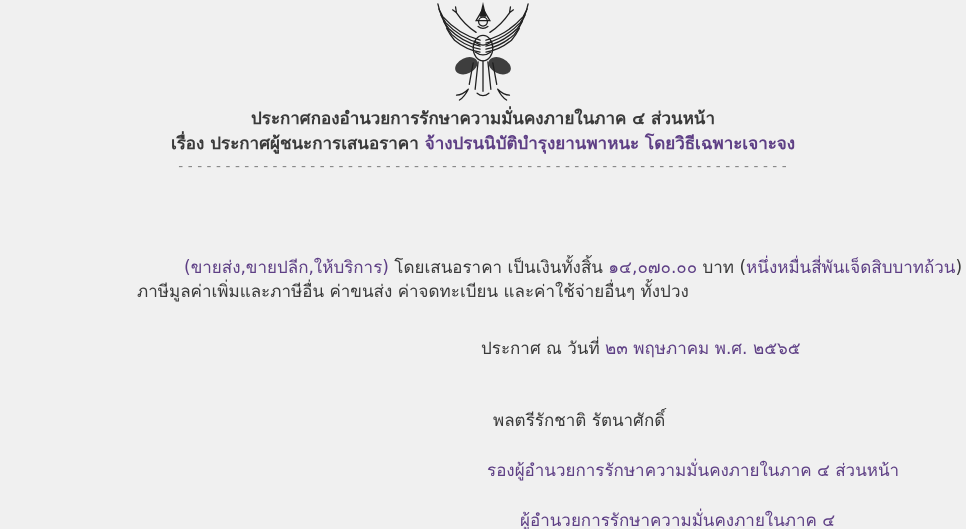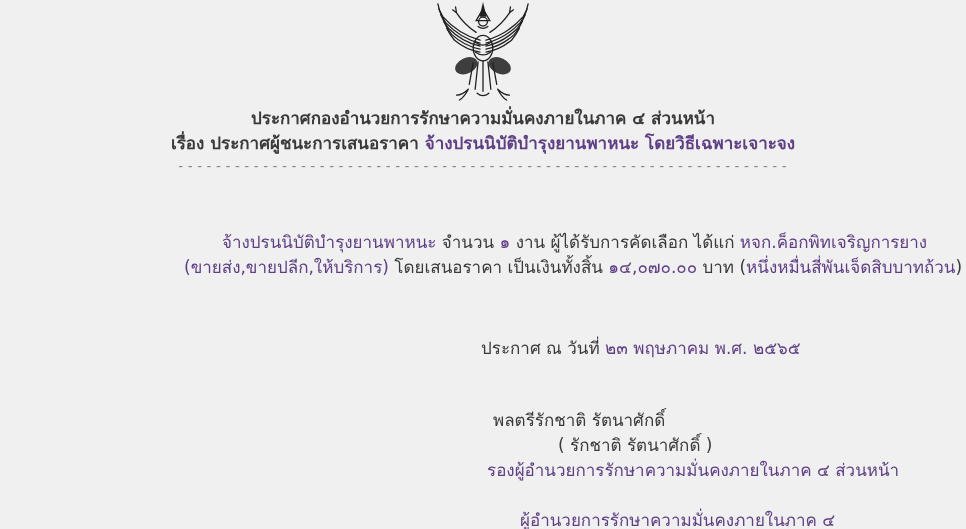--- a/index.html
+++ b/index.html
@@ -87,23 +87,22 @@
       <path d="M70 90 q6 6 12 6 m-12 -6 q4 8 9 11"></path>
     </svg>
   </span>
 
   <div id="title1" class="abs centered title">ประกาศกองอำนวยการรักษาความมั่นคงภายในภาค ๔ ส่วนหน้า</div>
 
   <div id="title2" class="abs centered title"><span class="seg-static">เรื่อง ประกาศผู้ชนะการเสนอราคา </span><span class="seg-dynamic">จ้างปรนนิบัติบำรุงยานพาหนะ โดยวิธีเฉพาะเจาะจง</span></div>
 
   <div id="divider" class="abs centered divider">-----------------------------------------------------------------</div>
 
-  <div id="body3" class="abs bodyline"><span class="seg-dynamic">จ้างปรนนิบัติบำรุงยานพาหนะ</span><span class="seg-static"> จำนวน </span><span class="seg-dynamic">๑</span><span class="seg-static"> งาน ผู้ได้รับการคัดเลือก ได้แก่ </span><span class="seg-dynamic">หจก.ค็อกพิทเจริญการยาง</span></div>
   <div id="body4" class="abs bodyline"><span class="seg-dynamic">(ขายส่ง,ขายปลีก,ให้บริการ)</span><span class="seg-static"> โดยเสนอราคา เป็นเงินทั้งสิ้น </span><span class="seg-dynamic">๑๔,๐๗๐.๐๐</span><span class="seg-static"> บาท (</span><span class="seg-dynamic">หนึ่งหมื่นสี่พันเจ็ดสิบบาทถ้วน</span><span class="seg-static">) รวม</span></div>
+  <div id="body5" class="abs bodyline"><span class="seg-static">ภาษีมูลค่าเพิ่มและภาษีอื่น ค่าขนส่ง ค่าจดทะเบียน และค่าใช้จ่ายอื่นๆ ทั้งปวง</span></div>
 
   <div id="dateline" class="abs bodyline"><span class="seg-static">ประกาศ ณ วันที่  </span><span class="seg-dynamic">๒๓ พฤษภาคม พ.ศ. ๒๕๖๕</span></div>
 
   <div id="sig1" class="abs sig seg-static">พลตรีรักชาติ รัตนาศักดิ์</div>
-  <div id="sig2" class="abs sig seg-static">( รักชาติ  รัตนาศักดิ์ )</div>
   <div id="sig3" class="abs sig seg-dynamic">รองผู้อำนวยการรักษาความมั่นคงภายในภาค ๔ ส่วนหน้า</div>
   <div id="sig5" class="abs sig seg-dynamic">ผู้อำนวยการรักษาความมั่นคงภายในภาค ๔</div>
 
 </div>
 
 </body></html>

